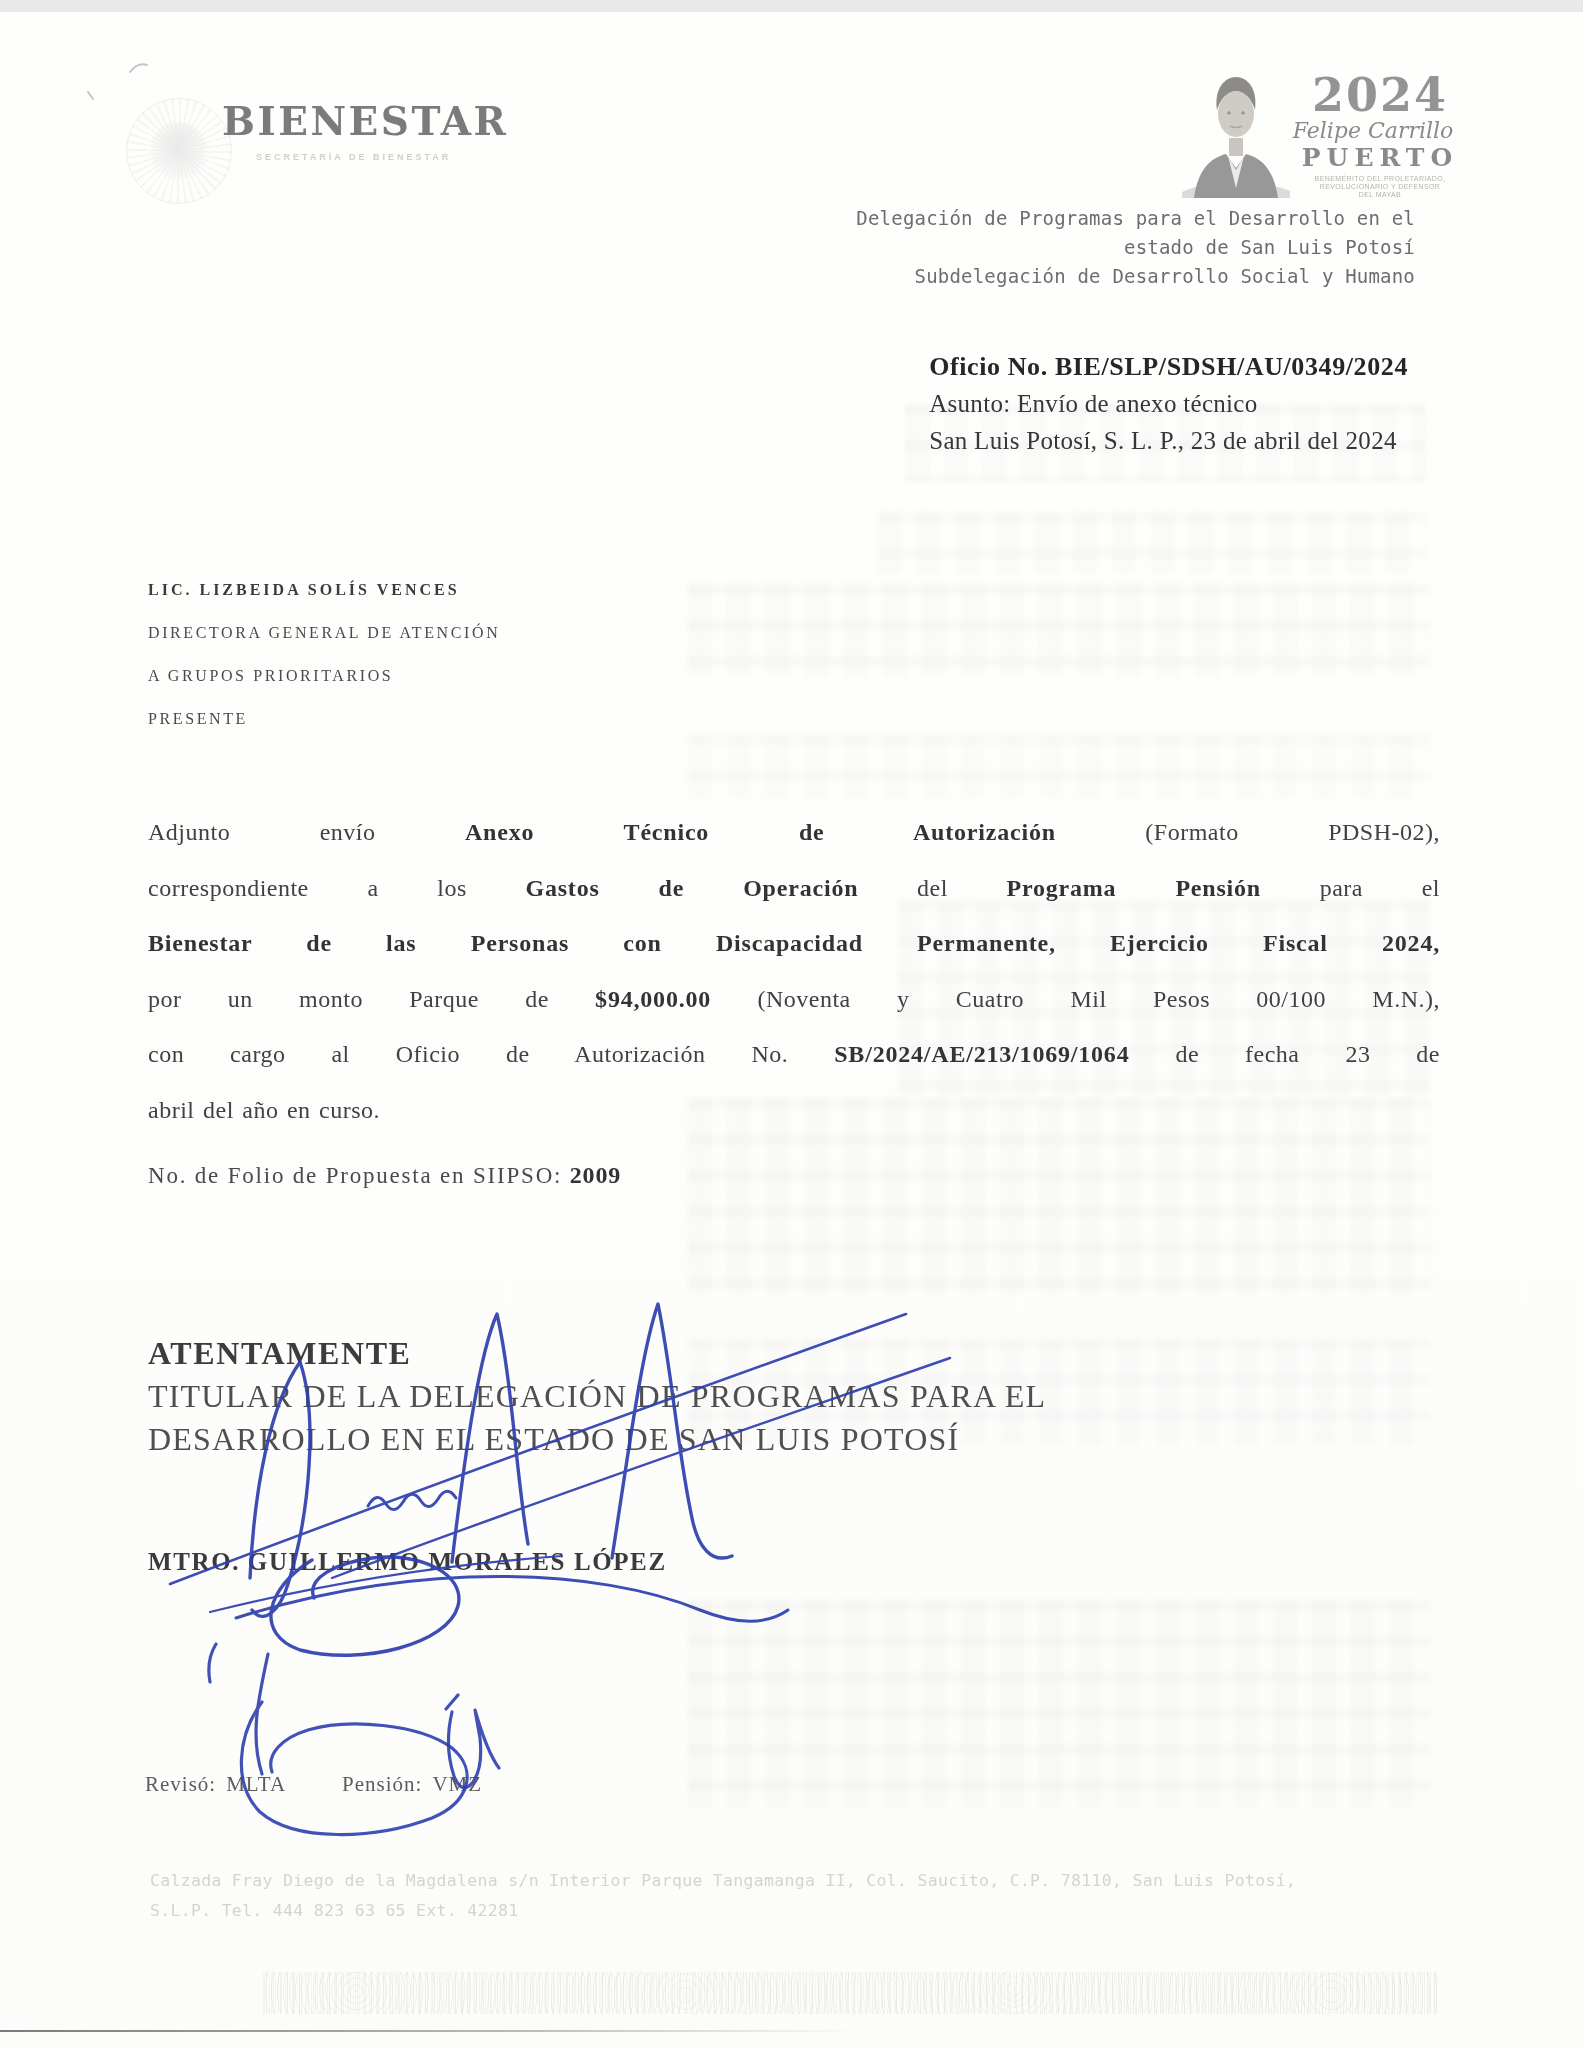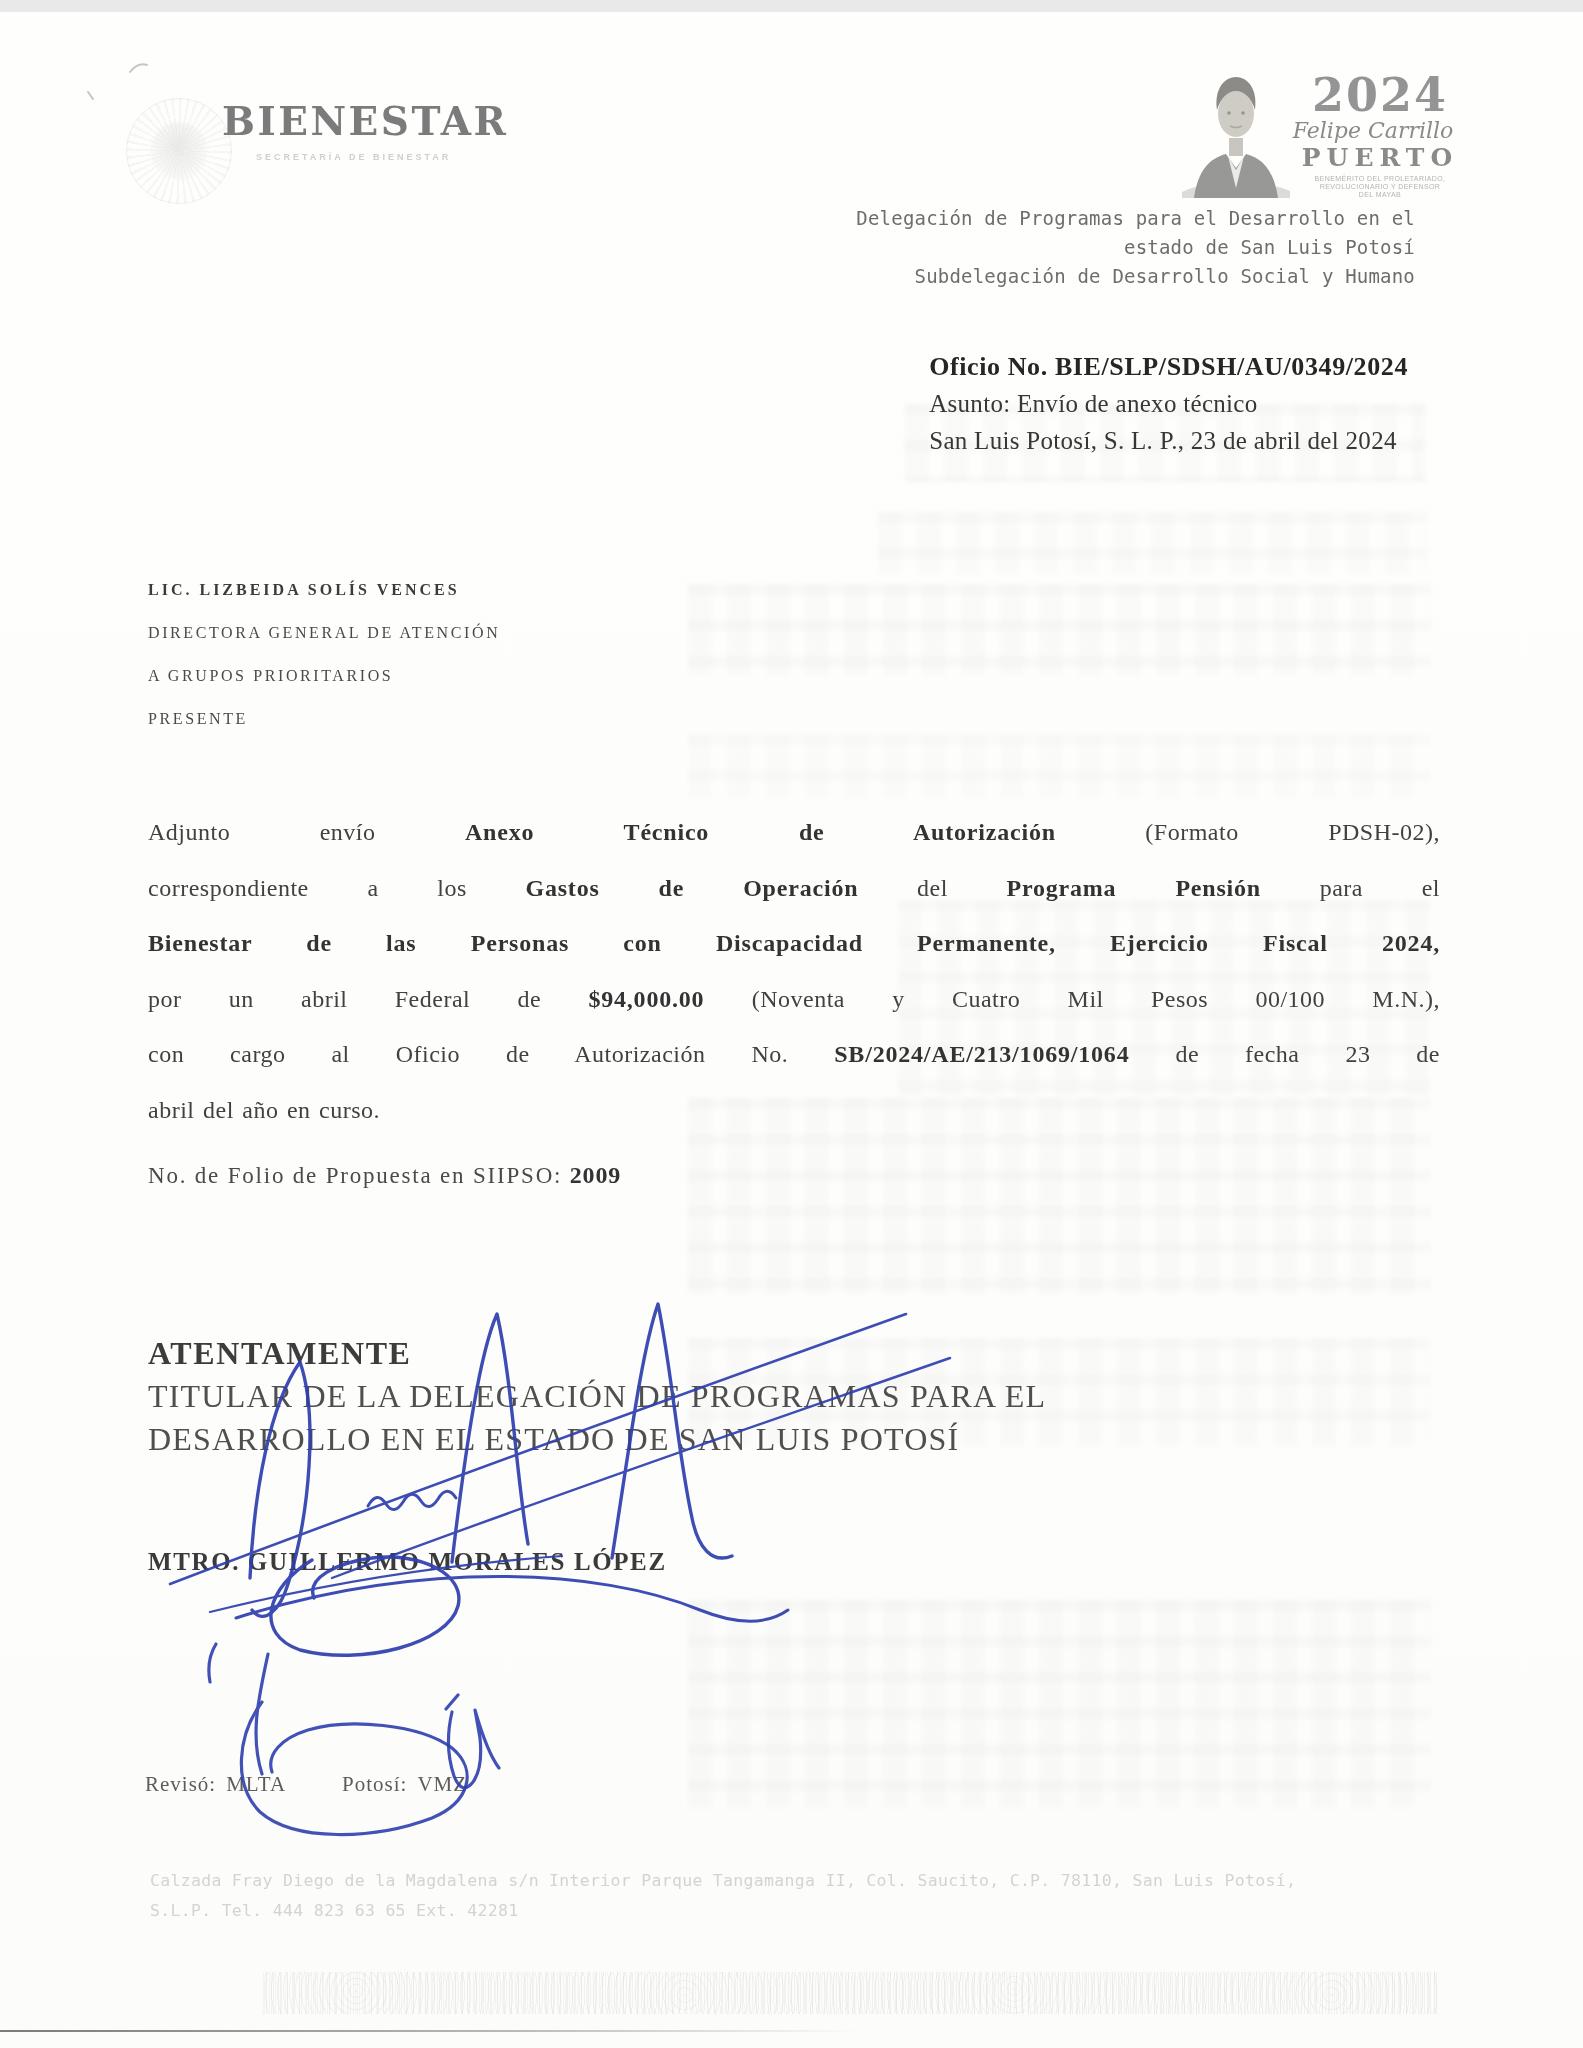--- a/index.html
+++ b/index.html
@@ -198,38 +198,38 @@
     <div class="strong">LIC. LIZBEIDA SOLÍS VENCES</div>
     <div>DIRECTORA GENERAL DE ATENCIÓN</div>
     <div>A GRUPOS PRIORITARIOS</div>
     <div>PRESENTE</div>
   </div>
 
   <div class="body-par">
     <div class="jline"><span>Adjunto envío </span><span class="b">Anexo Técnico de Autorización</span><span> (Formato PDSH-02),</span></div>
     <div class="jline"><span>correspondiente a los </span><span class="b">Gastos de Operación</span><span> del </span><span class="b">Programa Pensión</span><span> para el</span></div>
     <div class="jline"><span class="b">Bienestar de las Personas con Discapacidad Permanente, Ejercicio Fiscal 2024,</span></div>
-    <div class="jline"><span>por un abril Federal de </span><span class="b">$94,000.00</span><span> (Noventa y Cuatro Mil Pesos 00/100 M.N.),</span></div>
+    <div class="jline"><span>por un monto Parque de </span><span class="b">$94,000.00</span><span> (Noventa y Cuatro Mil Pesos 00/100 M.N.),</span></div>
     <div class="jline"><span>con cargo al Oficio de Autorización No. </span><span class="b">SB/2024/AE/213/1069/1064</span><span> de fecha 23 de</span></div>
     <div class="jline last"><span>abril del año en curso.</span></div>
   </div>
 
   <div class="folio">
     <span>No. de Folio de Propuesta en SIIPSO: </span><span class="b">2009</span>
   </div>
 
   <div class="closing">
     <div class="salutation">ATENTAMENTE</div>
     <div>TITULAR DE LA DELEGACIÓN DE PROGRAMAS PARA EL</div>
     <div>DESARROLLO EN EL ESTADO DE SAN LUIS POTOSÍ</div>
   </div>
   <div class="signer">MTRO. GUILLERMO MORALES LÓPEZ</div>
 
   <div class="review">
-    <span>Revisó:</span><span class="initials">MLTA</span><span class="grp2">Potosí:</span><span class="initials">VMZ</span>
+    <span>Revisó:</span><span class="initials">MLTA</span><span class="grp2">Pensión:</span><span class="initials">VMZ</span>
   </div>
 
   <div class="footer">
     <div>Calzada Fray Diego de la Magdalena s/n Interior Parque Tangamanga II, Col. Saucito, C.P. 78110, San Luis Potosí,</div>
     <div>S.L.P.  Tel. 444 823 63 65 Ext. 42281</div>
   </div>
 
   <div class="guilloche"></div>
   <div class="scanline"></div>
 

